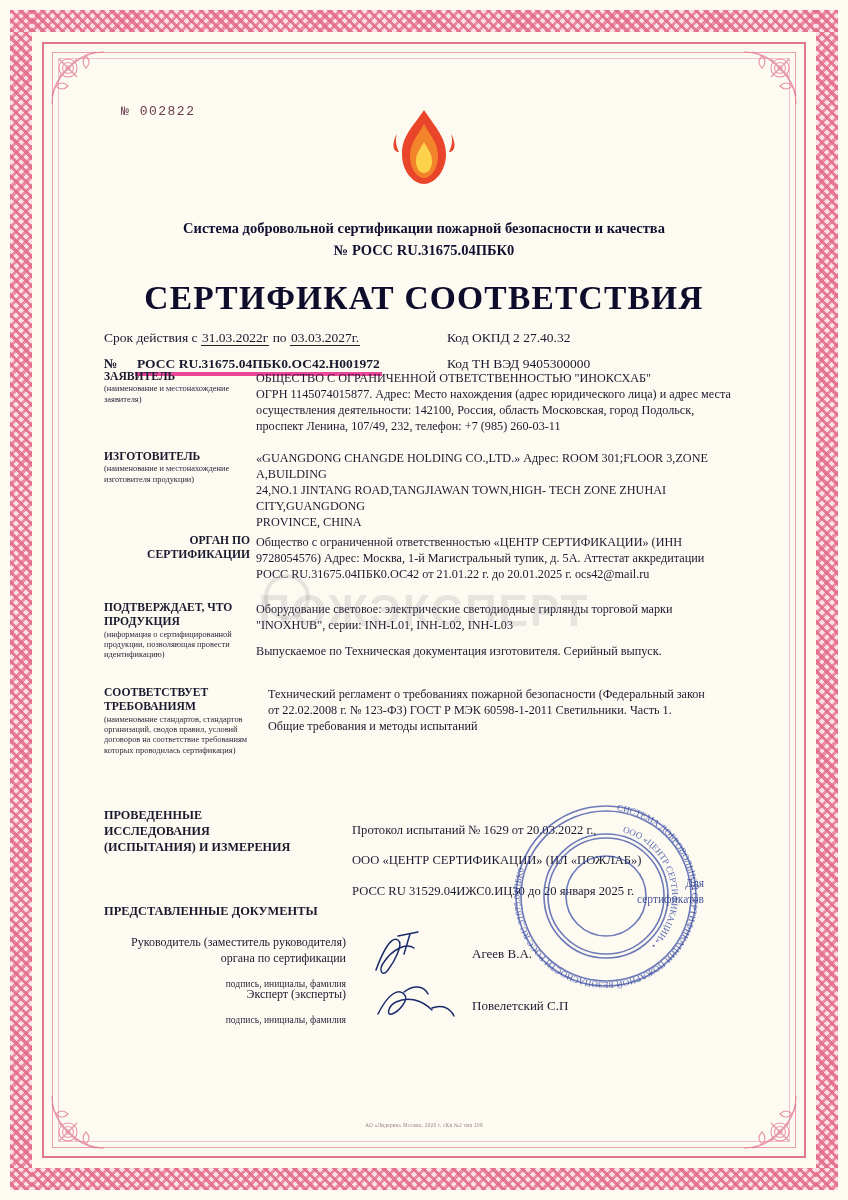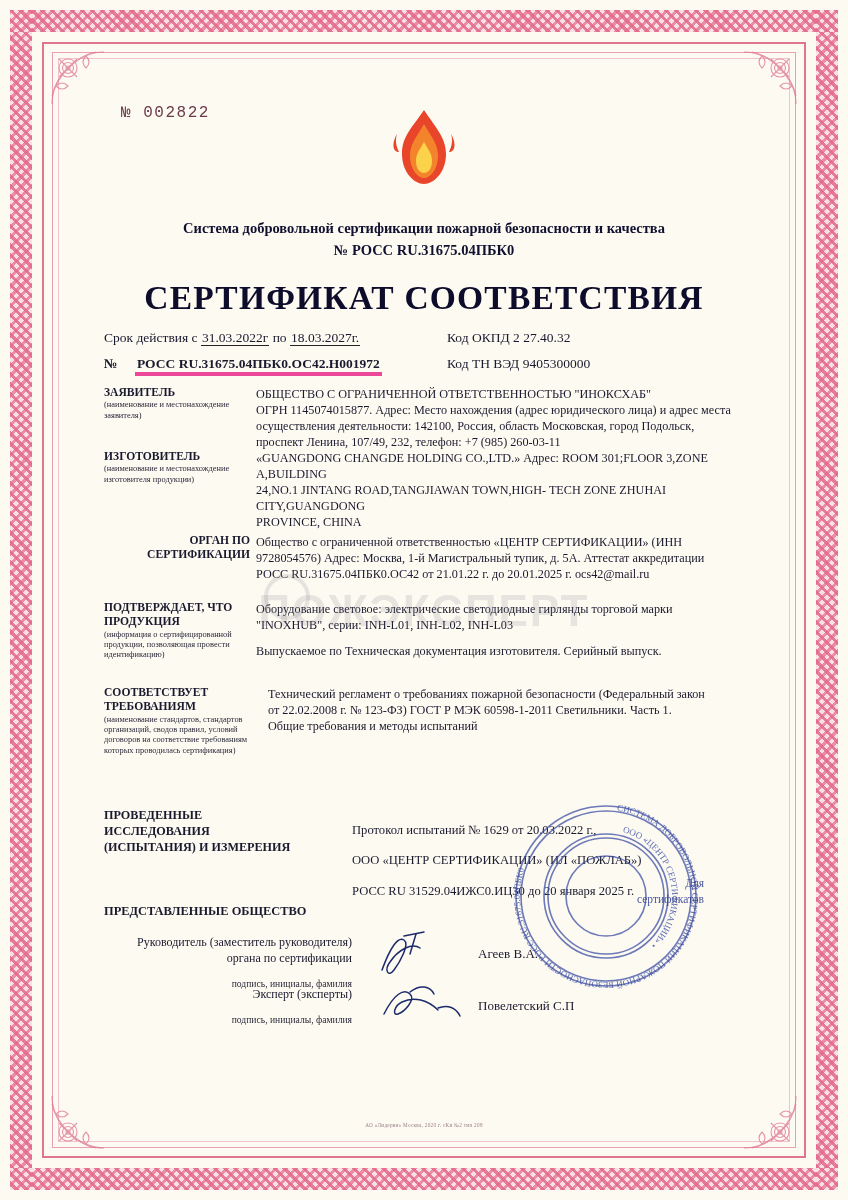--- a/index.html
+++ b/index.html
@@ -69,21 +69,21 @@
   
   .content {
     position: absolute;
     left: 66px; top: 66px; right: 66px; bottom: 66px;
   }
 
   .serial {
     position: absolute;
     left: 40px; top: 38px;
     font-family: "Liberation Mono", monospace;
-    font-size: 16px;
+    font-size: 13px;
     letter-spacing: 1.5px;
     color: #6b3a4a;
     padding-left: 15px;
   }
 
   .flame {
     position: absolute;
     left: 50%; top: 42px;
     transform: translateX(-50%);
     width: 64px; height: 84px;
@@ -141,21 +141,21 @@
   .blk .lab .small { font-size: 8.4px; line-height: 1.22; color: #2a2a3a; }
   .blk .body {
     margin-left: 152px;
     font-size: 12.2px;
     line-height: 1.32;
   }
   .blk .body p { margin: 0; }
 
   .lab-right .lab { text-align: right; }
 
-  .b-applicant { top: 320px; }
+  .b-applicant { top: 304px; }
   .b-manufacturer { top: 384px; }
   .b-certorg { top: 468px; }
   .b-confirms { top: 535px; }
   .b-conforms { top: 620px; }
 
   .b-research {
     position: absolute; left: 38px; right: 6px; top: 742px;
   }
   .b-research .lab {
     position: absolute; left: 0; top: 0; width: 200px;
@@ -202,21 +202,21 @@
     left: 0; right: 0; top: 78px;
     text-align: right;
     color: #2b3a8c;
     font-family: Liberation Serif, serif;
     font-size: 11.5px;
     line-height: 1.35;
     opacity: 0.85;
   }
 
   
-  .sig-block { position: absolute; left: 46px; right: 20px; bottom: 96px; }
+  .sig-block { position: absolute; left: 40px; right: 20px; bottom: 96px; }
   .sig-row { position: relative; height: 52px; }
   .sig-row .role {
     position: absolute; left: 0; top: 0; width: 240px;
     text-align: right; font-size: 12px; line-height: 1.35;
   }
   .sig-row .role .sub { font-size: 9.6px; color: #2a2a3a; margin-top: 12px; }
   .sig-row .name {
     position: absolute; left: 366px; top: 12px;
     font-size: 13px;
   }
@@ -322,21 +322,21 @@
       <div>Система добровольной сертификации пожарной безопасности и качества</div>
       <div>№ РОСС RU.31675.04ПБК0</div>
     </div>
 
     <div class="main-title">СЕРТИФИКАТ СООТВЕТСТВИЯ</div>
 
     <div class="row-validity">
       <span>Срок действия с</span>
       <span class="u">31.03.2022г</span>
       <span>по</span>
-      <span class="u">18.03.2027г.</span>
+      <span class="u">03.03.2027г.</span>
       <span class="okpd">
         <span>Код ОКПД 2</span>
         <span>27.40.32</span>
       </span>
     </div>
 
     <div class="row-number">
       <span class="nlabel">№</span>
       <span class="nval">РОСС RU.31675.04ПБК0.ОС42.Н001972</span>
       <span class="tnved">
@@ -410,21 +410,21 @@
         <div>ПРОВЕДЕННЫЕ ИССЛЕДОВАНИЯ</div>
         <div>(ИСПЫТАНИЯ) И ИЗМЕРЕНИЯ</div>
       </div>
       <div class="body">
         <p>Протокол испытаний № 1629 от  20.03.2022 г.,</p>
         <p>ООО «ЦЕНТР СЕРТИФИКАЦИИ» (ИЛ «ПОЖЛАБ»)</p>
         <p>РОСС RU 31529.04ИЖС0.ИЦ30  до 20 января 2025 г.</p>
       </div>
     </div>
 
-    <div class="docs-label">ПРЕДСТАВЛЕННЫЕ ОБЩЕСТВО</div>
+    <div class="docs-label">ПРЕДСТАВЛЕННЫЕ ДОКУМЕНТЫ</div>
 
     <div class="wm-mark"></div>
     <div class="watermark">ПОЖЭКСПЕРТ</div>
 
     <div class="stamp">
       <svg viewBox="0 0 196 196" width="196" height="196">
         <defs>
           <path id="outerArc" d="M98,98 m0,-86 a86,86 0 1,1 -0.1,0"></path>
           <path id="innerArc" d="M98,98 m0,-66 a66,66 0 1,1 -0.1,0"></path>
           <path id="bottomArc" d="M98,98 m-70,0 a70,70 0 0,0 140,0"></path>

